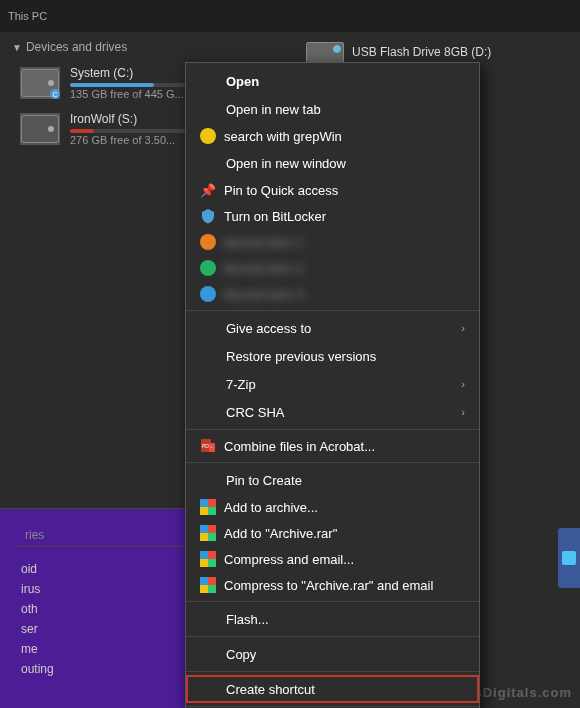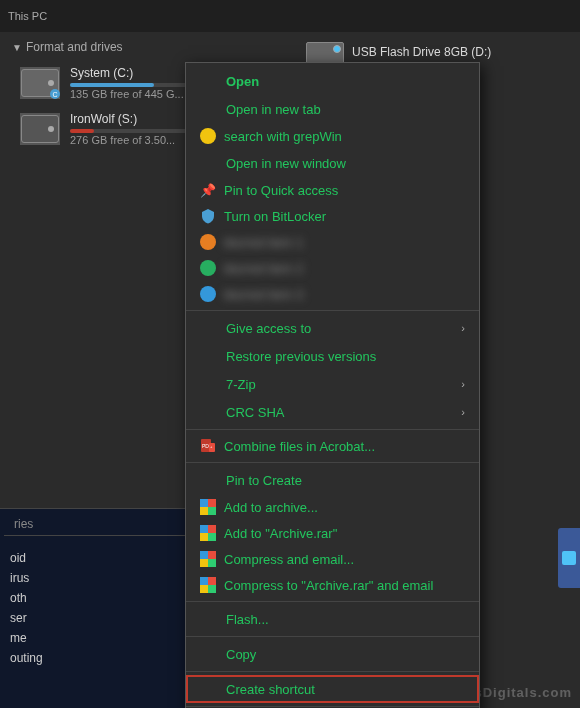--- a/index.html
+++ b/index.html
@@ -83,23 +83,23 @@
     .bar-blue { background: #4a9fd4; }
     .bar-red { background: #c0392b; }
 
     
     .bottom-panel {
       position: absolute;
       bottom: 0;
       left: 0;
       width: 200px;
       height: 200px;
-      background: #0f172a;
+      background: #4c1d95;
       border-top: 1px solid #444;
-      padding: 4px;
+      padding: 15px;
     }
 
     .bottom-tabs {
       display: flex;
       gap: 0;
       margin-bottom: 8px;
       border-bottom: 1px solid #444;
     }
     .bottom-tab {
       padding: 4px 10px;
@@ -152,21 +152,21 @@
 
     .menu-item.highlighted {
       background: transparent;
       outline: 2px solid #c0392b;
       outline-offset: -2px;
     }
 
     .menu-item-label {
       flex: 1;
       font-size: 13px;
-      color: #22c55e;
+      color: #ffffff;
     }
 
     .menu-item-arrow {
       font-size: 11px;
       color: #aaa;
     }
 
     .menu-separator {
       height: 1px;
       background: #444;
@@ -205,21 +205,21 @@
 
 <div class="explorer-bg">
 
   <div class="explorer-header">
     <span style="color:#aaa; font-size:11px;">This PC</span>
   </div>
 
   <div class="devices-section">
     <div class="devices-title">
       <span style="font-size:10px;">▼</span>
-      <span>Format and drives</span>
+      <span>Devices and drives</span>
     </div>
 
     <div class="drive-item">
       <div class="drive-icon">
         <div class="hdd-shape"></div>
         <div style="position:absolute;bottom:0;right:0;width:10px;height:10px;background:#4a9fd4;border-radius:50%;font-size:7px;display:flex;align-items:center;justify-content:center;">C</div>
       </div>
       <div class="drive-info">
         <div class="drive-name">System (C:)</div>
         <div class="drive-bar">

